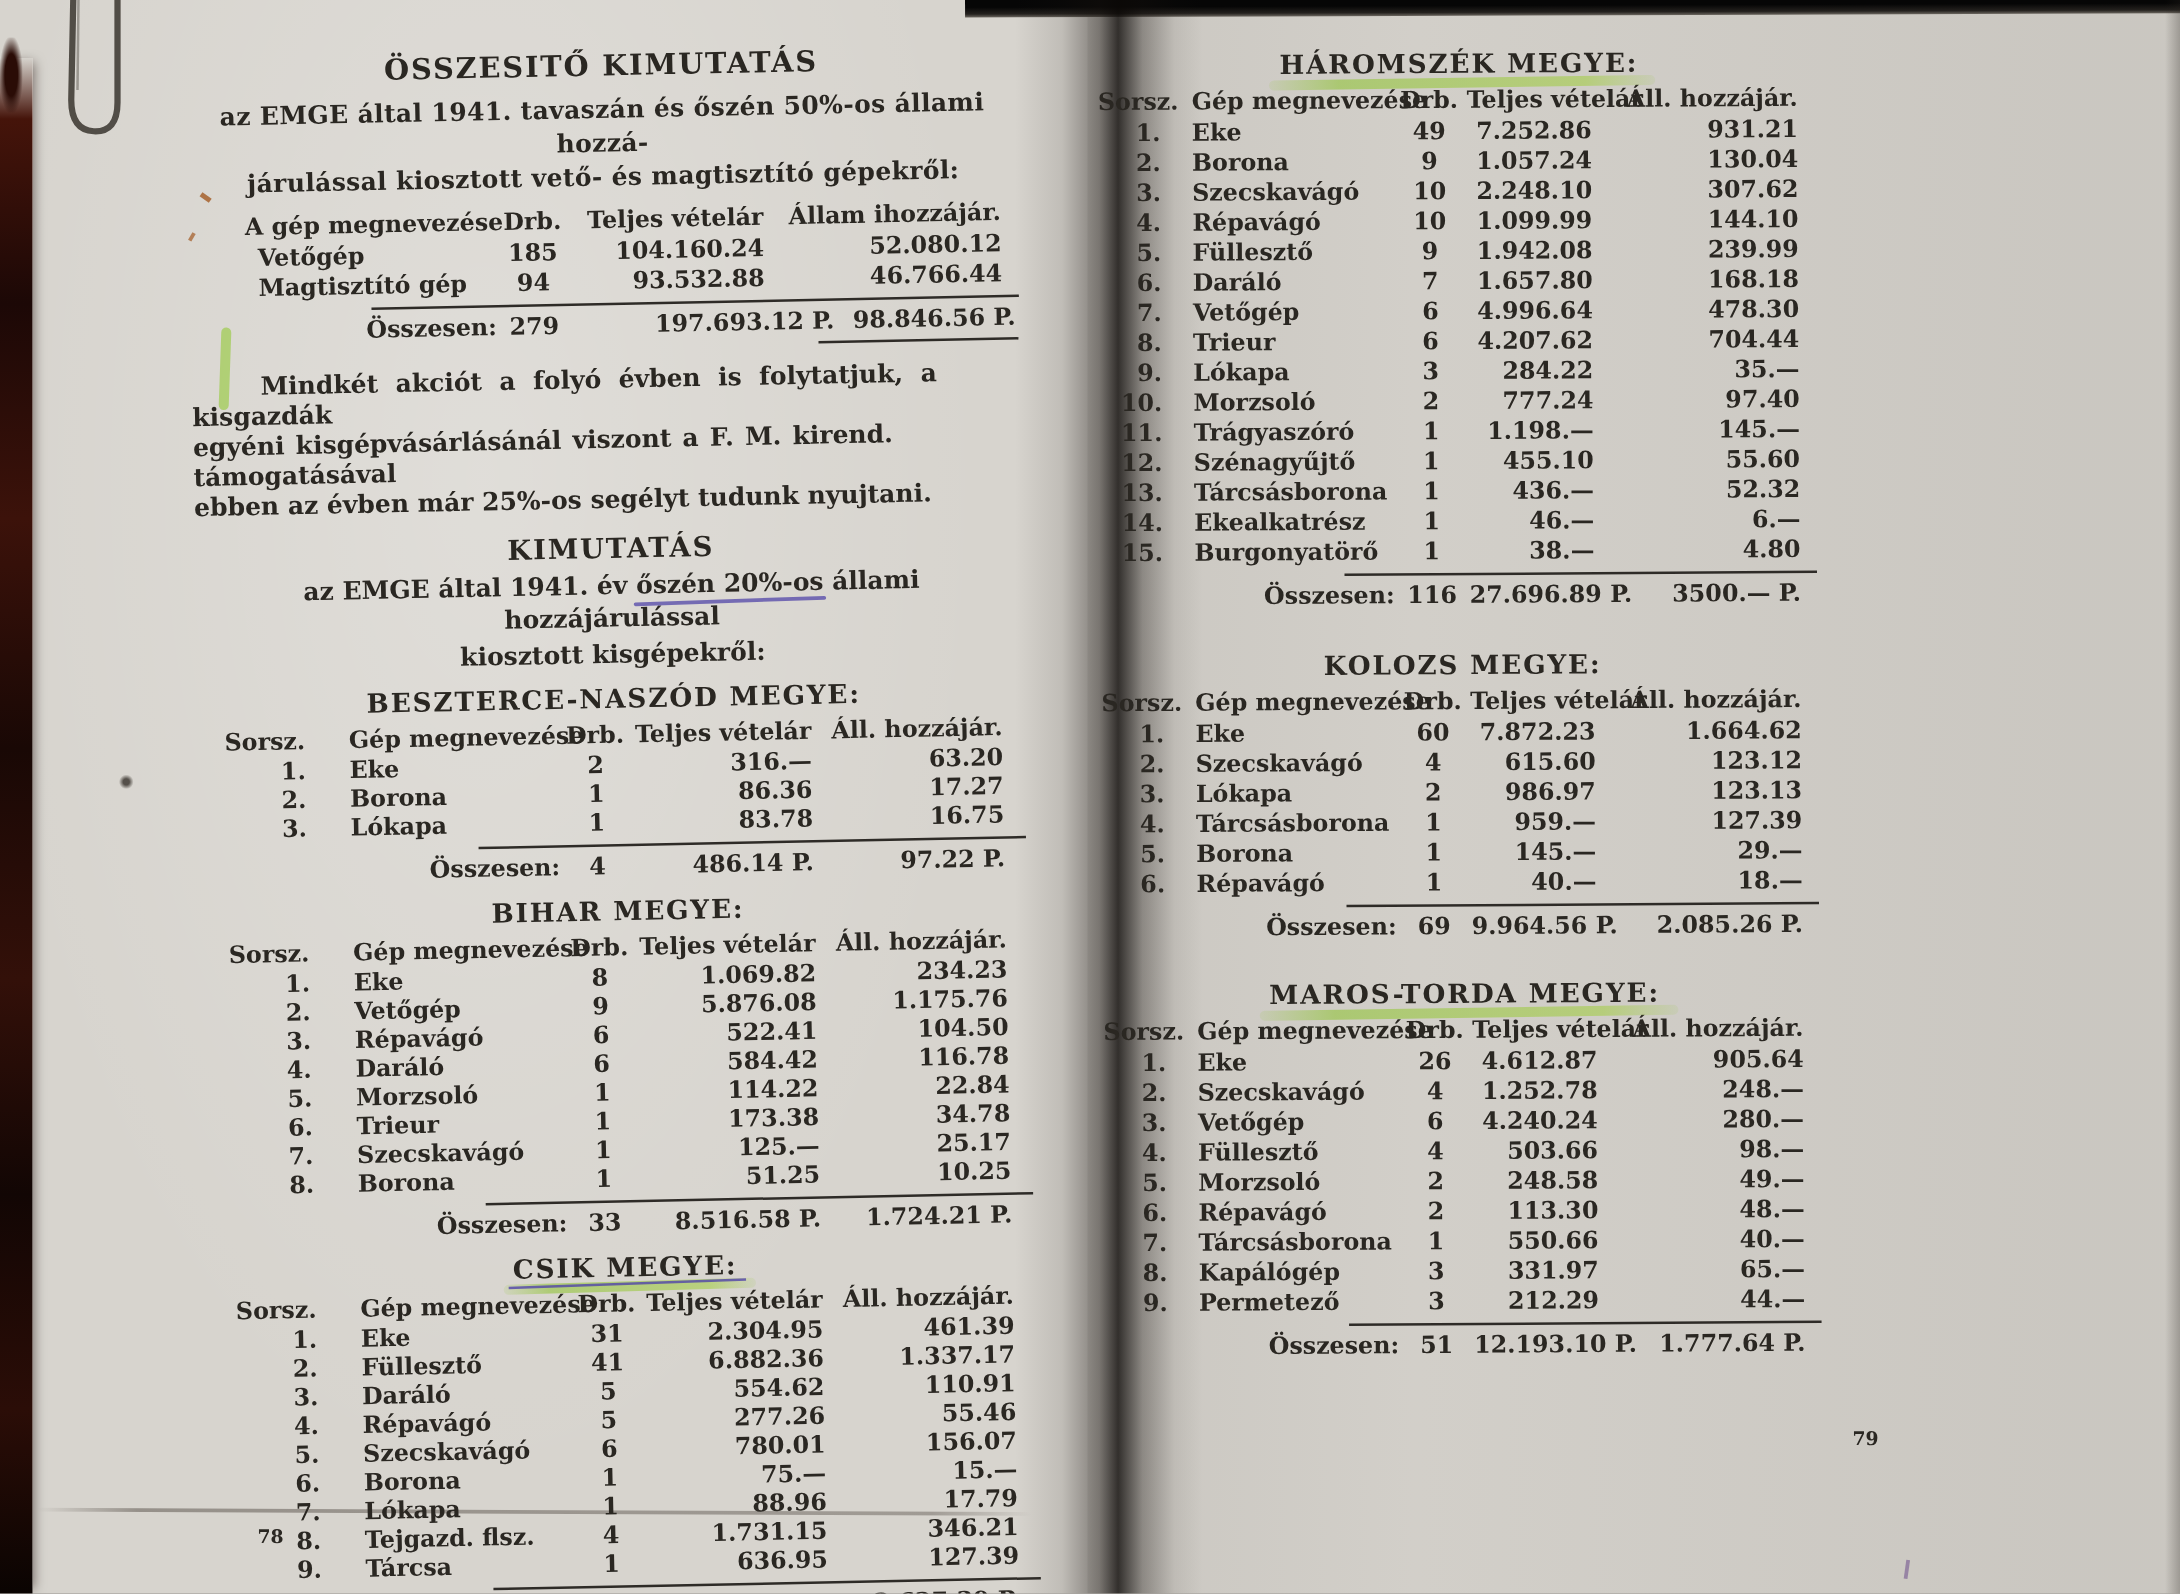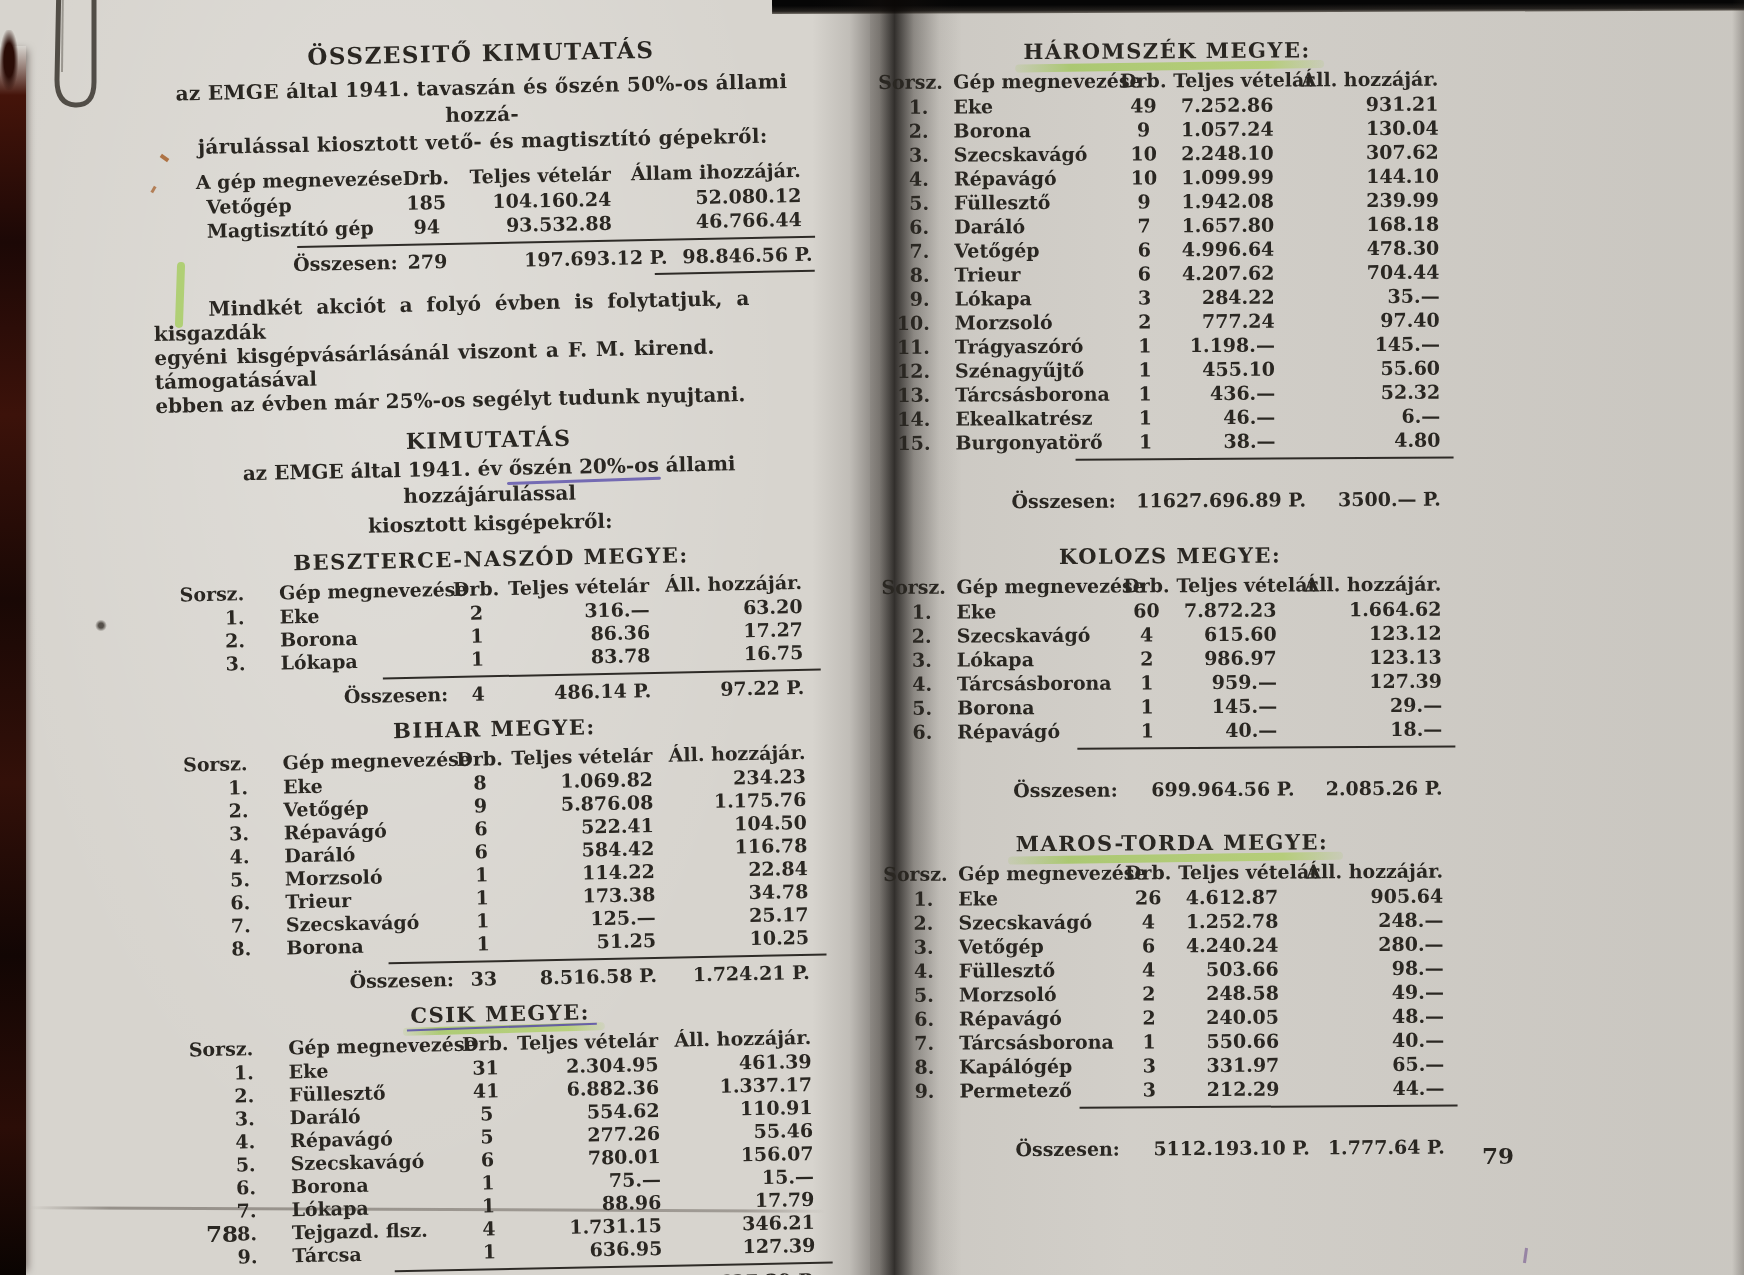--- a/index.html
+++ b/index.html
@@ -80,40 +80,40 @@
   .tbl-left .tc2{width:153px;text-align:right;}
   .tbl-left .t-rule{margin-left:222px;width:438px;}
 
   .tbl-right .t-row{line-height:24px;}
   .tbl-right .c0{width:50px;text-align:right;}
   .tbl-right .c1{width:185px;padding-left:25px;}
   .tbl-right .c2{width:60px;text-align:center;}
   .tbl-right .c3{width:100px;text-align:right;}
   .tbl-right .c4{width:165px;text-align:right;}
   .tbl-right .t-lbl{width:235px;text-align:right;}
-  .tbl-right .tc0{width:60px;text-align:right;margin-top:24px;}
+  .tbl-right .tc0{width:60px;text-align:center;}
   .tbl-right .tc1{width:100px;text-align:right;}
   .tbl-right .tc2{width:165px;text-align:right;}
   .tbl-right .t-rule{margin-left:195px;width:378px;}
 
   .tbl-sum{margin-top:8px;}
   .tbl-sum .t-row{line-height:24px;}
   .tbl-sum .c0{width:245px;padding-left:55px;}
   .tbl-sum .t-head .c0{padding-left:45px;}
   .tbl-sum .c1{width:60px;text-align:center;}
   .tbl-sum .c2{width:155px;text-align:right;}
   .tbl-sum .c3{width:190px;text-align:right;}
   .tbl-sum .t-lbl{width:245px;text-align:right;}
   .tbl-sum .tc0{width:60px;text-align:center;}
   .tbl-sum .tc1{width:210px;text-align:right;}
   .tbl-sum .tc2{width:145px;text-align:right;}
   .tbl-sum .t-rule{margin-left:145px;width:518px;}
   .sum-bottom-rule{height:2px;background:#2e2b27;margin-left:502px;width:160px;margin-top:3px;}
 
-  .pagenum{position:absolute;font-size:23px;}
+  .pagenum{position:absolute;font-size:15px;}
   #pg78{left:206px;top:1220px;}
   #pg79{left:1482px;top:1142px;}
 </style>
 </head>
 <body>
 
 <div id="scan">
 
   <div class="artifact" id="tone-left"></div>
   <div class="artifact" id="tone-right"></div>
@@ -596,21 +596,21 @@
           <span class="cell c0">5.</span>
           <span class="cell c1">Morzsoló</span>
           <span class="cell c2">2</span>
           <span class="cell c3">248.58</span>
           <span class="cell c4">49.—</span>
         </div>
         <div class="t-row">
           <span class="cell c0">6.</span>
           <span class="cell c1">Répavágó</span>
           <span class="cell c2">2</span>
-          <span class="cell c3">240.05</span>
+          <span class="cell c3">113.30</span>
           <span class="cell c4">48.—</span>
         </div>
         <div class="t-row">
           <span class="cell c0">7.</span>
           <span class="cell c1">Tárcsásborona</span>
           <span class="cell c2">1</span>
           <span class="cell c3">550.66</span>
           <span class="cell c4">40.—</span>
         </div>
         <div class="t-row">

